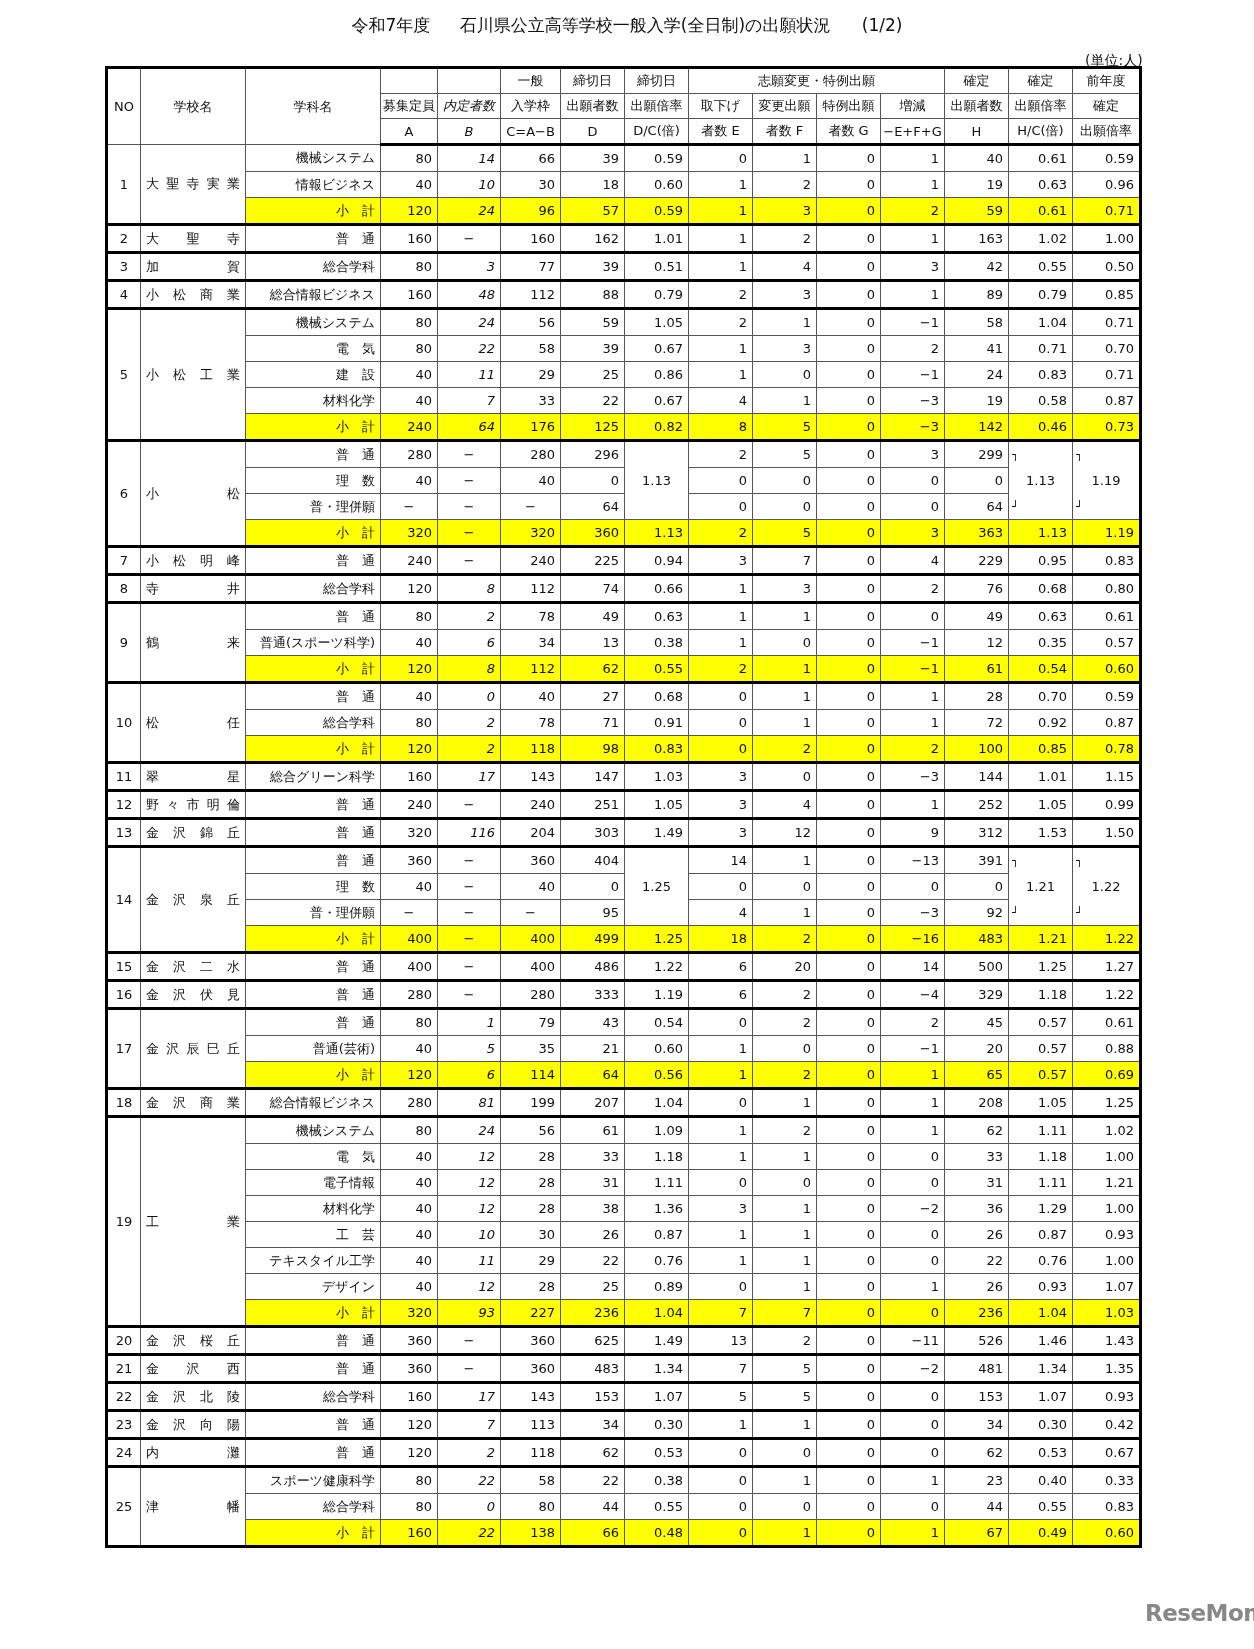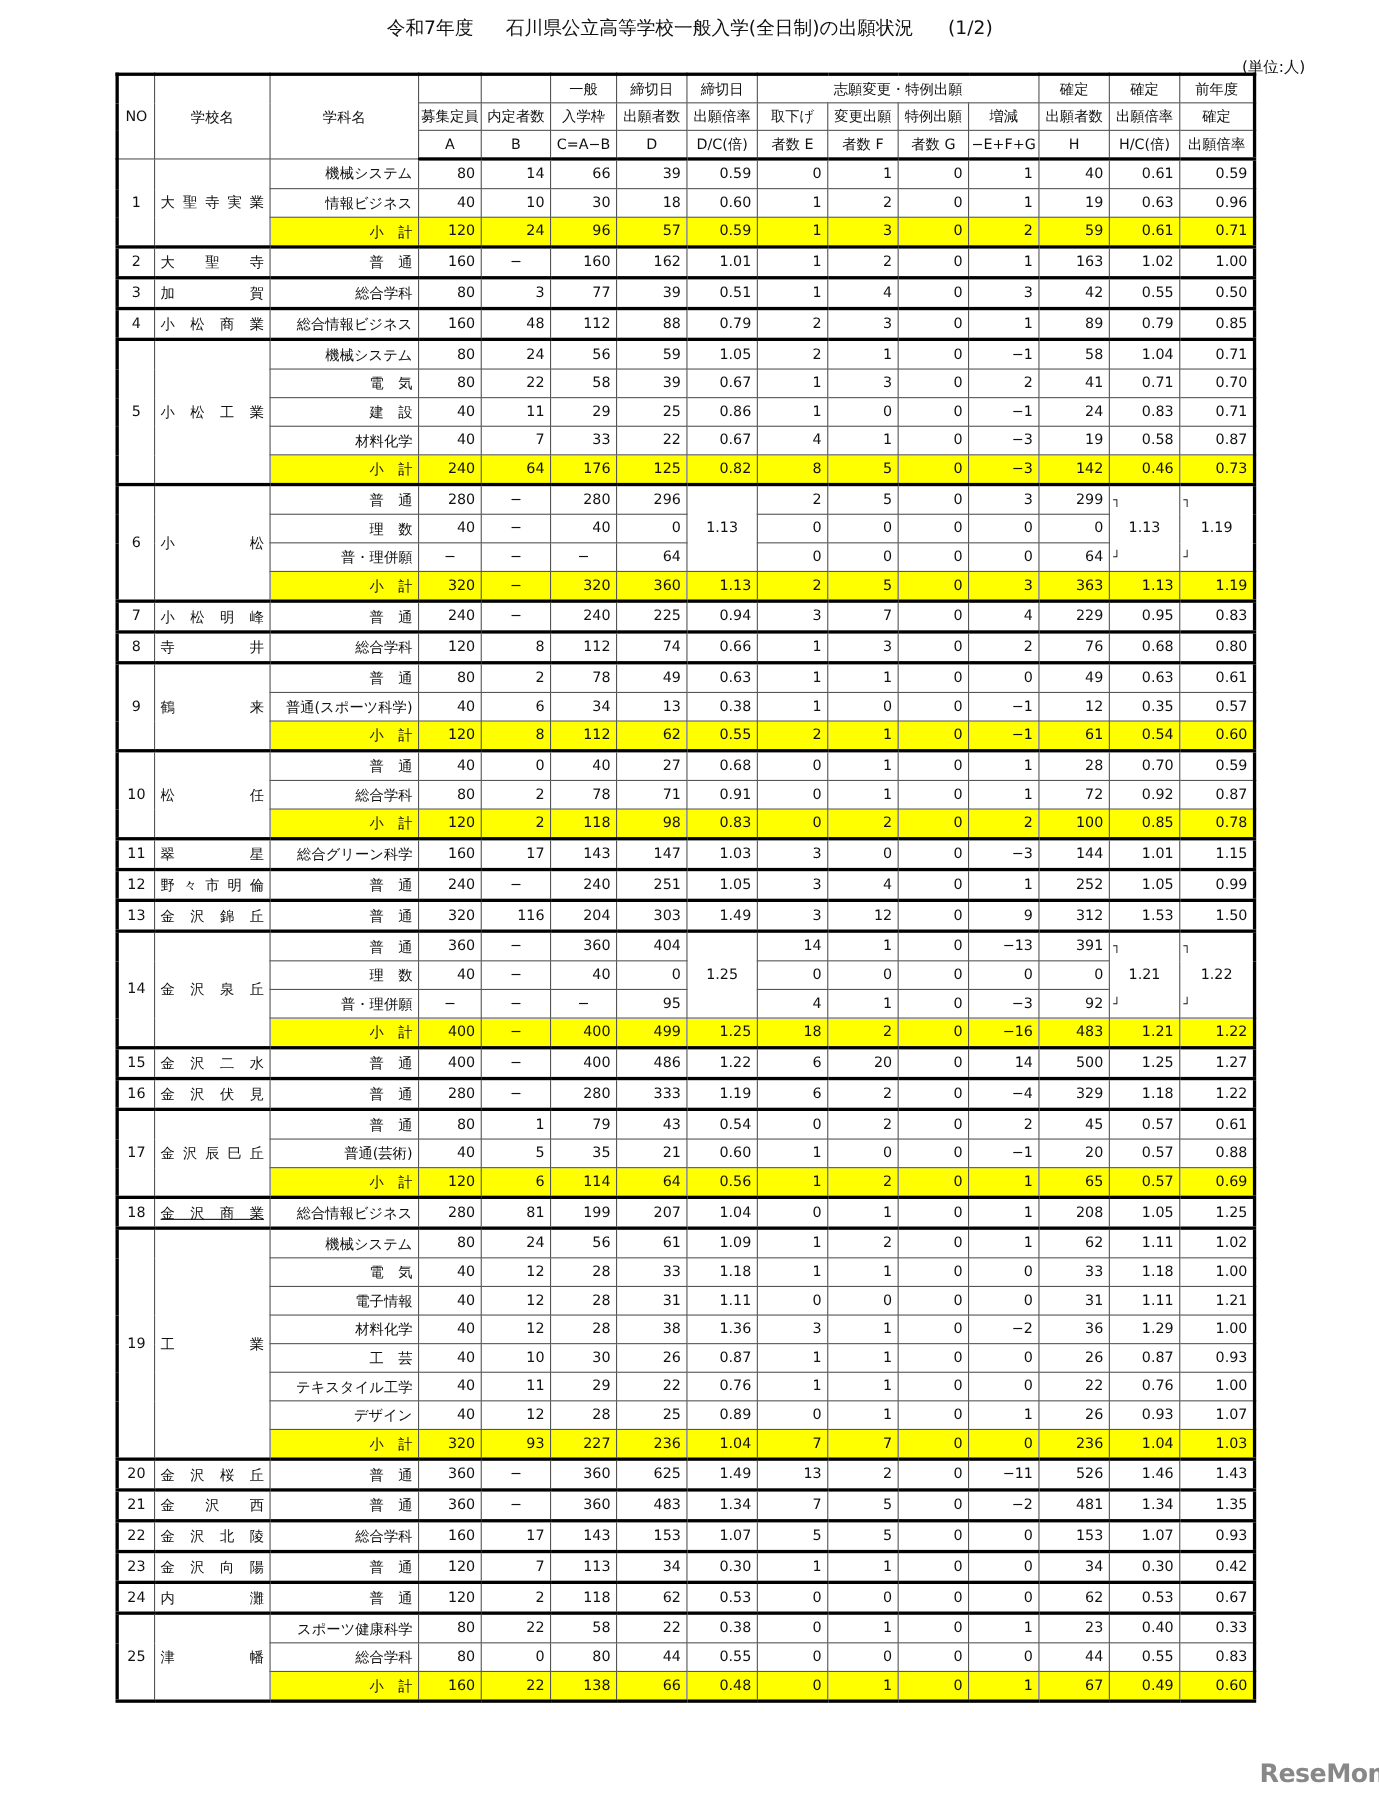--- a/index.html
+++ b/index.html
@@ -1,30 +1,30 @@
 <!DOCTYPE html>
 <html><head>
 <meta charset="utf-8">
 <style>
   html, body { margin: 0; padding: 0; background: #ffffff; }
   body { width: 1254px; height: 1649px; position: relative; font-family: "DejaVu Sans", sans-serif; color: #111; }
   .title { position: absolute; top: 14px; left: 0; width: 1254px; text-align: center; font-size: 17px; letter-spacing: 0px; }
   .title .t1 { margin-right: 24px; }
   .title .t3 { margin-left: 26px; }
-  .unit { position: absolute; top: 52px; left: 1085px; font-size: 14px; margin-left: 44px; }
+  .unit { position: absolute; top: 52px; left: 1085px; font-size: 14px; }
   table.grid { position: absolute; top: 66px; left: 105px; border-collapse: collapse; table-layout: fixed; border: 3px solid #000; font-size: 13px; }
   table.grid td, table.grid th { border: 1px solid #555; height: 25px; padding: 0 5px; white-space: nowrap; overflow: hidden; font-weight: normal; }
   table.grid th { font-size: 13px; text-align: center; height: 24px; padding: 0 2px; }
   table.grid thead tr:last-child th { border-bottom: 3px solid #000; }
   td.num { text-align: right; }
   td.nr { text-align: center; }
   td.sch { text-align: justify; text-align-last: justify; letter-spacing: 0; }
   td.dept { text-align: right; border-right: 3px solid #000; }
   th.dept { border-right: 3px solid #000; }
-  td.bkB, th.bkB { border-right: 3px solid #000; }
+  td.bkB, th.bkB { border-right: 3px solid #000; font-style: italic; }
   td.bkH, th.bkH { border-right: 3px solid #000; }
   tr.sub td { background: #ffff00; }
   tr.last td { border-bottom: 3px solid #000; }
   td.merge { text-align: center; vertical-align: middle; position: relative; }
   .brk-top { position: absolute; left: 3px; top: 6px; font-size: 11px; }
   .brk-bot { position: absolute; left: 3px; bottom: 6px; font-size: 11px; }
   .logo { position: absolute; left: 1145px; top: 1600px; font-family: "DejaVu Sans", sans-serif; font-weight: bold; font-size: 23px; color: #888; letter-spacing: -0.5px; }
 </style>
 </head>
 <body>
@@ -641,21 +641,21 @@
         <td class="num">1</td>
         <td class="num">2</td>
         <td class="num">0</td>
         <td class="num">1</td>
         <td class="num">65</td>
         <td class="num bkH">0.57</td>
         <td class="num">0.69</td>
       </tr>
       <tr class=" last">
         <td class="nr no-hl" rowspan="1" style="border-bottom: 3px solid rgb(0, 0, 0);">18</td>
-        <td class="sch no-hl" rowspan="1" style="border-bottom: 3px solid rgb(0, 0, 0); text-decoration: underline;">金沢商業</td>
+        <td class="sch no-hl" rowspan="1" style="border-bottom: 3px solid rgb(0, 0, 0);">金沢商業</td>
         <td class="dept">総合情報ビジネス</td>
         <td class="num">280</td>
         <td class="num bkB">81</td>
         <td class="num">199</td>
         <td class="num">207</td>
         <td class="num">1.04</td>
         <td class="num">0</td>
         <td class="num">1</td>
         <td class="num">0</td>
         <td class="num">1</td>

